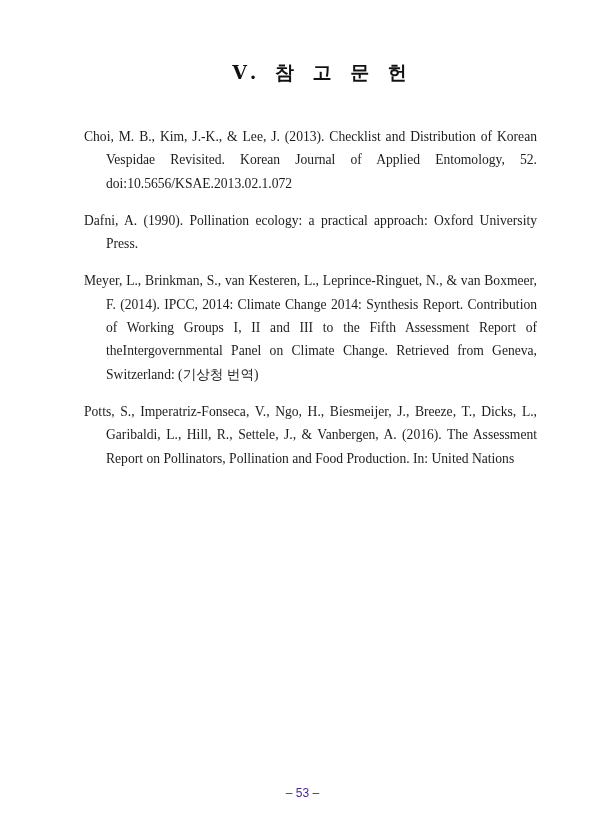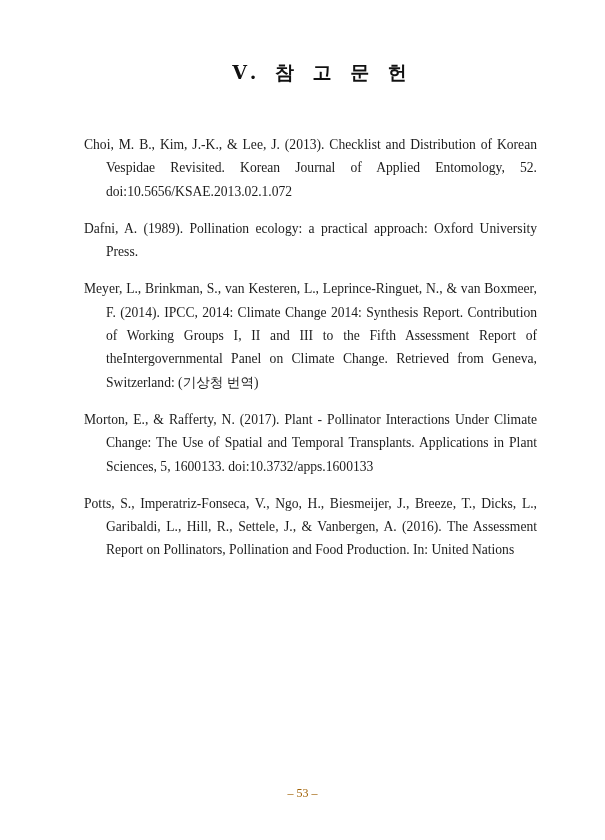--- a/index.html
+++ b/index.html
@@ -4,28 +4,27 @@
   <style>
     html, body { margin: 0; padding: 0; background: #ffffff; }
     body { width: 605px; height: 840px; position: relative; overflow: hidden;
       font-family: "DejaVu Serif", "Liberation Serif", serif; color: #1a1a1a; }
     .title { position: absolute; top: 60px; left: 0; width: 605px; text-align: center;
       font-family: "DejaVu Serif", serif; font-weight: bold; font-size: 19px; letter-spacing: 6px; color: #111; margin-left: 20px; }
     .refs { position: absolute; top: 117px; left: 84px; width: 453px; }
     .ref { font-family: "Liberation Serif", serif; font-size: 13.6px; line-height: 23.4px;
       text-align: justify; padding-left: 22px; text-indent: -22px; margin-bottom: 1.5px; color: #1c1c1c; }
     .pagenum { position: absolute; top: 786px; left: 0; width: 605px; text-align: center;
-      font-family: Liberation Serif, serif; font-size: 12px; color: #a16207; }
+      font-family: Liberation Sans, sans-serif; font-size: 12px; color: #4c1d95; }
   </style>
 </head>
 <body>
 
 <div class="title">V. 참 고 문 헌</div>
 
 <div class="refs">
-  <p class="ref" style="margin-top:16px">Choi, M. B., Kim, J.-K., &amp; Lee, J. (2013). Checklist and Distribution of Korean Vespidae Revisited. Korean Journal of Applied Entomology, 52. doi:10.5656/KSAE.2013.02.1.072</p>
-  <p class="ref">Dafni, A. (1989). Pollination ecology: a practical approach: Oxford University Press.</p>
+  <p class="ref" style="margin-top:8px">Choi, M. B., Kim, J.-K., &amp; Lee, J. (2013). Checklist and Distribution of Korean Vespidae Revisited. Korean Journal of Applied Entomology, 52. doi:10.5656/KSAE.2013.02.1.072</p>
+  <p class="ref">Dafni, A. (1990). Pollination ecology: a practical approach: Oxford University Press.</p>
   <p class="ref">Meyer, L., Brinkman, S., van Kesteren, L., Leprince-Ringuet, N., &amp; van Boxmeer, F. (2014). IPCC, 2014: Climate Change 2014: Synthesis Report. Contribution of Working Groups I, II and III to the Fifth Assessment Report of theIntergovernmental Panel on Climate Change. Retrieved from Geneva, Switzerland: (기상청 번역)</p>
-  <p class="ref">Morton, E., &amp; Rafferty, N. (2017). Plant - Pollinator Interactions Under Climate Change: The Use of Spatial and Temporal Transplants. Applications in Plant Sciences, 5, 1600133. doi:10.3732/apps.1600133</p>
   <p class="ref">Potts, S., Imperatriz-Fonseca, V., Ngo, H., Biesmeijer, J., Breeze, T., Dicks, L., Garibaldi, L., Hill, R., Settele, J., &amp; Vanbergen, A. (2016). The Assessment Report on Pollinators, Pollination and Food Production. In: United Nations</p>
 </div>
 
 <div class="pagenum">– 53 –</div>
 
 </body></html>

